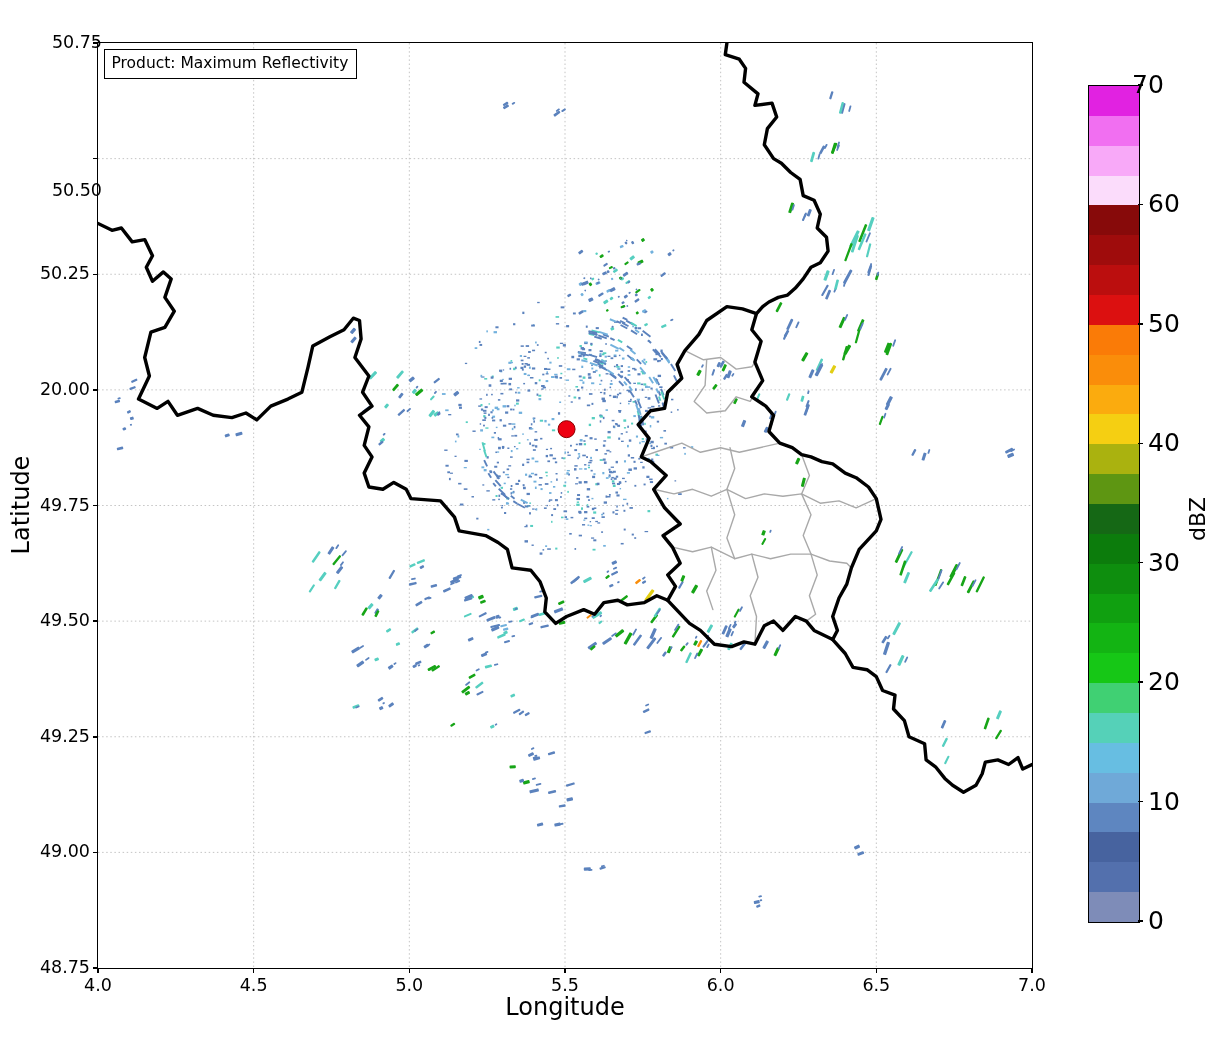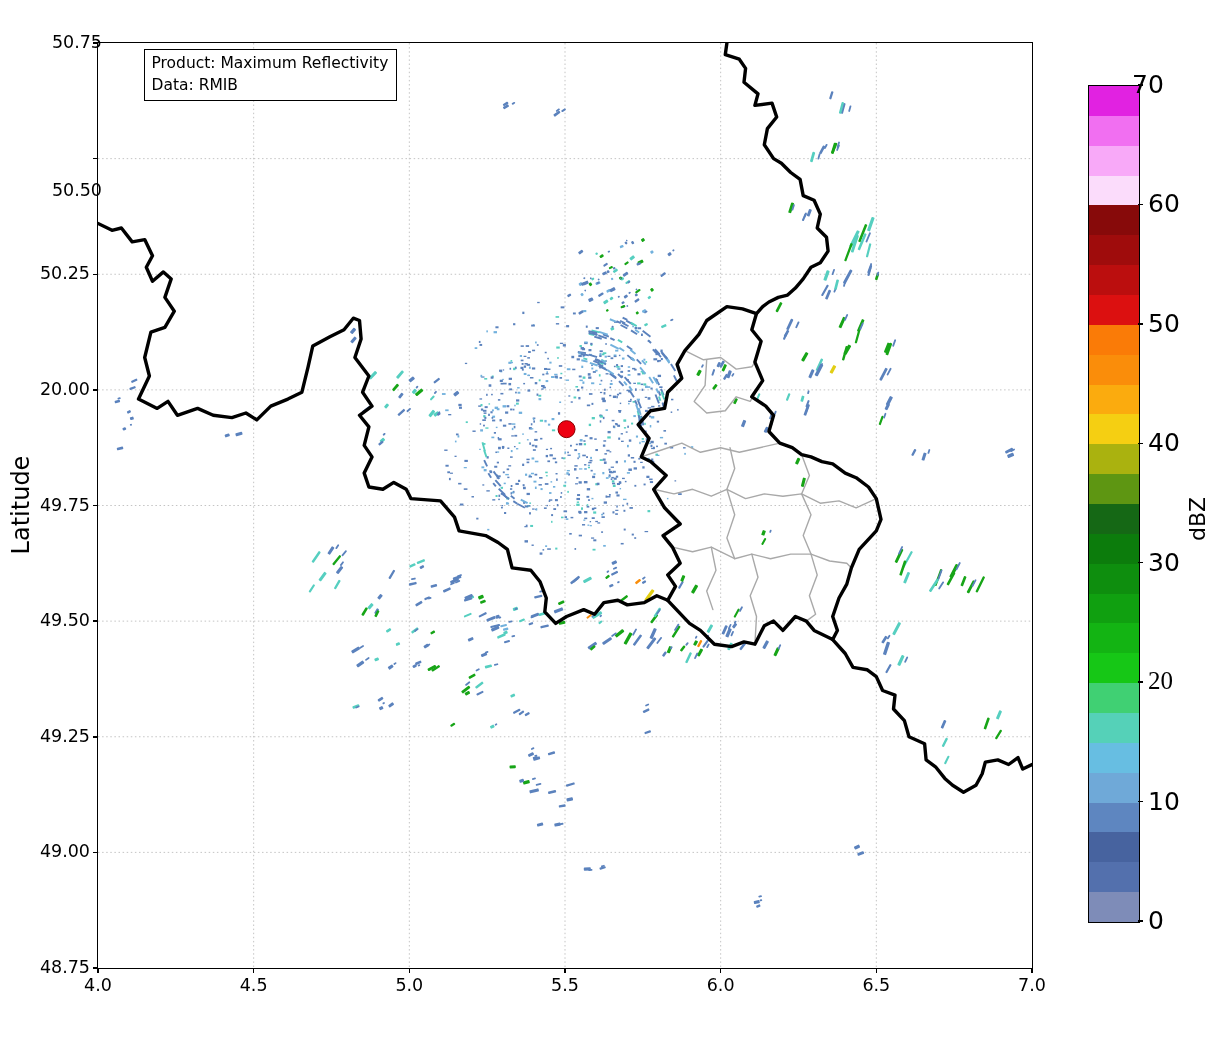--- a/index.html
+++ b/index.html
@@ -5,40 +5,41 @@
   html,body{margin:0;padding:0;background:#fff;}
   body{width:1219px;height:1040px;position:relative;overflow:hidden;
        font-family:"DejaVu Sans","Liberation Sans",sans-serif;color:#000;}
   .fig{position:absolute;left:0;top:0;width:1219px;height:1040px;}
   .title{position:absolute;left:98px;top:3px;width:934px;text-align:center;
          font-size:31px;white-space:nowrap;}
   .plot{position:absolute;left:96.5px;top:41.5px;width:934px;height:925px;
         border:1.5px solid #000;background:#fff;}
   .plot svg{position:absolute;left:0;top:0;display:block;}
   .infobox{position:absolute;left:6px;top:6px;background:#fff;border:1.5px solid #000;
-           padding:2px 8px 4px 7px;font-size:15.5px;line-height:1.42;z-index:5;margin-left:40px;}
+           padding:2px 8px 4px 7px;font-size:15.5px;line-height:1.42;z-index:5;}
   .infobox div{white-space:nowrap;}
   .xlabel{position:absolute;left:98px;top:993px;width:934px;text-align:center;font-size:24px;}
   .ylabel{position:absolute;left:21px;top:505px;transform:translate(-50%,-50%) rotate(-90deg);
           font-size:24px;white-space:nowrap;}
   .xticklab{position:absolute;width:60px;text-align:center;font-size:17.5px;}
   .yticklab{position:absolute;width:70px;text-align:right;font-size:17.5px;}
   .tickmark{position:absolute;background:#000;}
   .cbar{position:absolute;left:1088px;top:85px;width:50px;height:836px;
         border:1.3px solid #000;display:flex;flex-direction:column-reverse;}
   .cbar div{flex:1 1 auto;}
   .cbticklab{position:absolute;font-size:25px;white-space:nowrap;}
   .cblabel{position:absolute;left:1197px;top:519px;transform:translate(-50%,-50%) rotate(-90deg);
            font-size:22px;white-space:nowrap;}
 </style>
 </head>
 <body>
 
 <div class="fig">
   <div class="ylabel">Latitude</div>
+  <div class="xlabel">Longitude</div>
 
   <div class="plot" id="plot">
     <svg id="map-svg" width="934" height="925" viewBox="0 0 934 925">
         <g stroke="#c4c4c4" stroke-width="1" stroke-dasharray="1.5 2.6">
           <line x1="155.66666666666666" x2="155.66666666666666" y1="0" y2="925"></line>
           <line x1="311.3333333333333" x2="311.3333333333333" y1="0" y2="925"></line>
           <line x1="467" x2="467" y1="0" y2="925"></line>
           <line x1="622.6666666666666" x2="622.6666666666666" y1="0" y2="925"></line>
           <line x1="778.3333333333334" x2="778.3333333333334" y1="0" y2="925"></line>
           <line y1="809.375" y2="809.375" x1="0" x2="934"></line>
@@ -1278,21 +1279,20 @@
         <g fill="none" stroke="#000000" stroke-width="3.4" stroke-linejoin="round" stroke-linecap="round">
           <polyline points="0.0,180.4 14.0,187.3 23.4,185.0 34.2,198.9 46.7,196.6 54.5,212.8 48.3,224.3 54.5,238.2 65.4,228.9 73.2,235.9 66.9,254.4 76.3,268.2 66.9,284.4 52.9,289.1 46.7,314.5 51.4,333.0 40.5,356.1 59.2,365.4 70.0,358.4 79.4,372.3 99.6,365.4 115.2,372.3 133.9,374.6 147.9,370.0 158.8,376.9 172.8,363.1 189.9,356.1 203.9,349.2 210.1,323.8 214.8,302.9 231.9,293.7 246.0,286.7 255.3,275.2 261.5,277.5 263.1,296.0 256.9,314.5 270.9,333.0 264.6,349.2 274.0,363.1 261.5,372.3 270.9,383.9 266.2,402.4 274.0,413.9 266.2,430.1 270.9,444.0 284.9,446.3 295.8,439.4 308.2,446.3 312.9,455.6 342.5,457.9 356.5,474.1 361.1,487.9 387.6,492.6 400.1,499.5 409.4,506.4 414.1,524.9 432.8,527.3 442.1,538.8 448.3,555.0 446.8,568.9 457.7,580.4 468.6,573.5 485.7,566.6 496.6,571.2 505.9,559.6 519.9,557.3 529.3,561.9 546.4,559.6 558.8,552.7 569.7,557.3"></polyline>
           <polyline points="569.7,557.3 577.5,543.4 569.7,531.9 582.2,520.3 574.4,504.1 565.1,492.6 582.2,481.0 566.6,464.8 555.7,446.3 568.2,432.4 552.6,418.6 543.3,413.9 551.1,395.4 540.2,381.6 552.6,367.7 566.6,365.4 569.7,349.2 583.8,335.3 579.1,321.4 586.9,307.6 600.9,291.4 608.7,277.5 628.9,263.6 644.5,265.9 658.5,270.6 653.8,286.7 663.1,298.3 656.9,319.1 664.7,337.6 653.8,353.8 667.8,363.1 675.6,372.3 670.9,388.5 681.8,400.1 694.3,404.7 703.6,411.6 713.0,413.9 723.9,418.6 734.7,420.9 747.2,430.1 758.1,434.7 770.5,444.0 778.3,455.6 783.0,476.4 778.3,487.9 761.2,506.4 753.4,524.9 748.8,541.1 741.0,555.0 734.7,573.5 739.4,587.4 734.7,596.6 725.4,592.0 716.1,587.4 708.3,578.1 697.4,573.5 684.9,587.4 675.6,578.1 666.3,582.7 656.9,601.2 646.0,598.9 633.6,603.6 616.4,601.2 602.4,587.4 591.5,580.4 580.6,568.9 569.7,557.3"></polyline>
           <polyline points="628.9,0.0 627.3,11.6 641.3,16.2 647.6,25.4 646.0,39.3 660.0,50.9 656.9,62.4 674.0,60.1 678.7,74.0 669.4,85.6 666.3,101.7 675.6,115.6 683.4,120.2 692.7,129.5 702.1,136.4 705.2,152.6 716.1,157.3 722.3,171.1 719.2,185.0 728.5,194.3 730.1,208.1 722.3,219.7 713.0,224.3 705.2,235.9 697.4,245.1 689.6,252.1 680.3,254.4 670.9,259.0 664.7,263.6 658.5,270.6"></polyline>
           <polyline points="734.7,596.6 747.2,610.5 755.0,624.4 769.0,626.7 778.3,633.6 784.6,647.5 797.0,652.1 795.5,666.0 806.4,677.6 811.0,693.8 826.6,700.7 828.1,716.9 837.5,723.8 846.8,735.4 854.6,742.3 865.5,749.2 878.0,742.3 884.2,730.7 887.3,719.2 899.8,716.9 910.6,721.5 920.0,714.6 924.7,726.1 934.0,721.5"></polyline>
         </g>
         <circle cx="468.5566666666666" cy="386.1875000000004" r="8.5" fill="#ee0011" stroke="#8b0000" stroke-width="1"></circle>
       </svg>
     <div class="infobox">
       <div>Product: Maximum Reflectivity</div>
-      <div>Data: RMIB</div>
     </div>
   </div>
 
   <div class="cbar" id="cbar">
       <div style="background: rgb(126, 140, 184);"></div>
       <div style="background: rgb(83, 112, 173);"></div>
       <div style="background: rgb(71, 99, 159);"></div>
       <div style="background: rgb(94, 134, 192);"></div>
       <div style="background: rgb(111, 169, 216);"></div>
       <div style="background: rgb(103, 190, 226);"></div>
@@ -1350,21 +1350,21 @@
     <div class="yticklab" style="left: 20px; top: 263.25px;">50.25</div>
     <div class="tickmark" style="left: 93px; top: 157.875px; width: 4.5px; height: 1.5px;"></div>
     <div class="yticklab" style="left: 32px; top: 147.625px; margin-top: 32px;">50.50</div>
     <div class="tickmark" style="left: 93px; top: 42.25px; width: 4.5px; height: 1.5px;"></div>
     <div class="yticklab" style="left: 32px; top: 32px;">50.75</div>
     <div class="tickmark" style="left: 1138px; top: 920.25px; width: 5px; height: 1.5px;"></div>
     <div class="cbticklab" style="left: 1148px; top: 906px;">0</div>
     <div class="tickmark" style="left: 1138px; top: 800.821px; width: 5px; height: 1.5px;"></div>
     <div class="cbticklab" style="left: 1148px; top: 786.571px;">10</div>
     <div class="tickmark" style="left: 1138px; top: 681.393px; width: 5px; height: 1.5px;"></div>
-    <div class="cbticklab" style="left: 1148px; top: 667.143px; font-family: Liberation Serif, serif;">20</div>
+    <div class="cbticklab" style="left: 1148px; top: 667.143px;">20</div>
     <div class="tickmark" style="left: 1138px; top: 561.964px; width: 5px; height: 1.5px;"></div>
     <div class="cbticklab" style="left: 1148px; top: 547.714px;">30</div>
     <div class="tickmark" style="left: 1138px; top: 442.536px; width: 5px; height: 1.5px;"></div>
     <div class="cbticklab" style="left: 1148px; top: 428.286px;">40</div>
     <div class="tickmark" style="left: 1138px; top: 323.107px; width: 5px; height: 1.5px;"></div>
     <div class="cbticklab" style="left: 1148px; top: 308.857px;">50</div>
     <div class="tickmark" style="left: 1138px; top: 203.679px; width: 5px; height: 1.5px;"></div>
     <div class="cbticklab" style="left: 1148px; top: 189.429px;">60</div>
     <div class="tickmark" style="left: 1138px; top: 84.25px; width: 5px; height: 1.5px;"></div>
     <div class="cbticklab" style="left: 1132px; top: 70px;">70</div>

